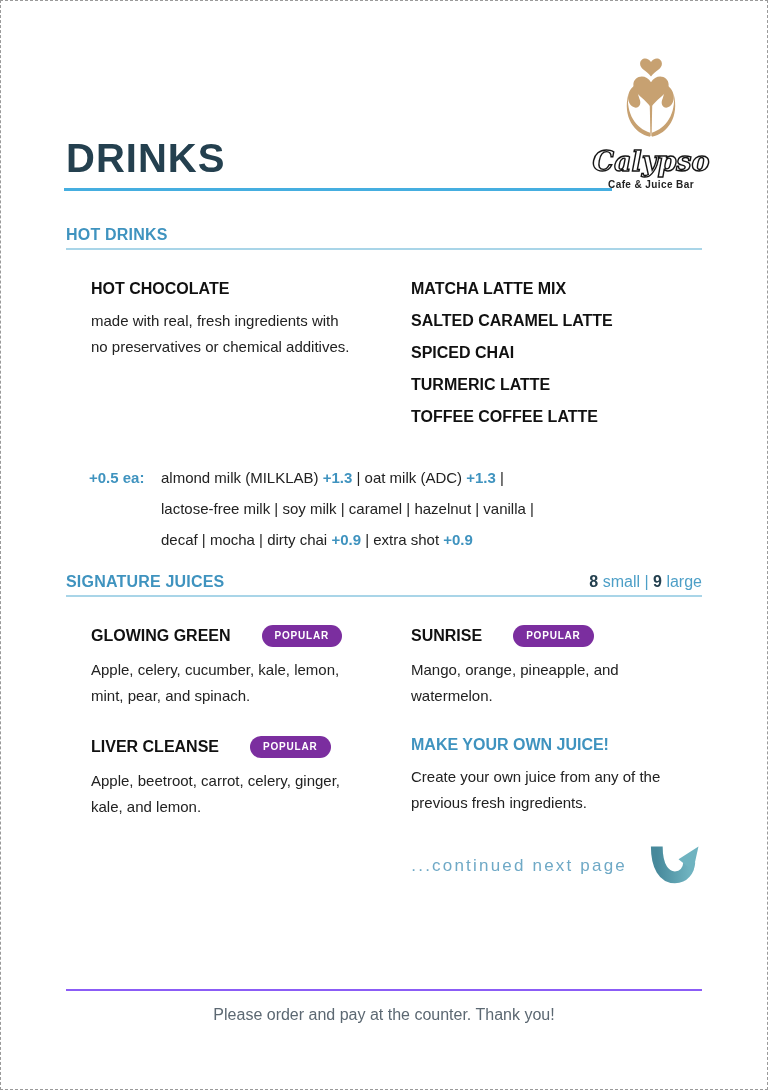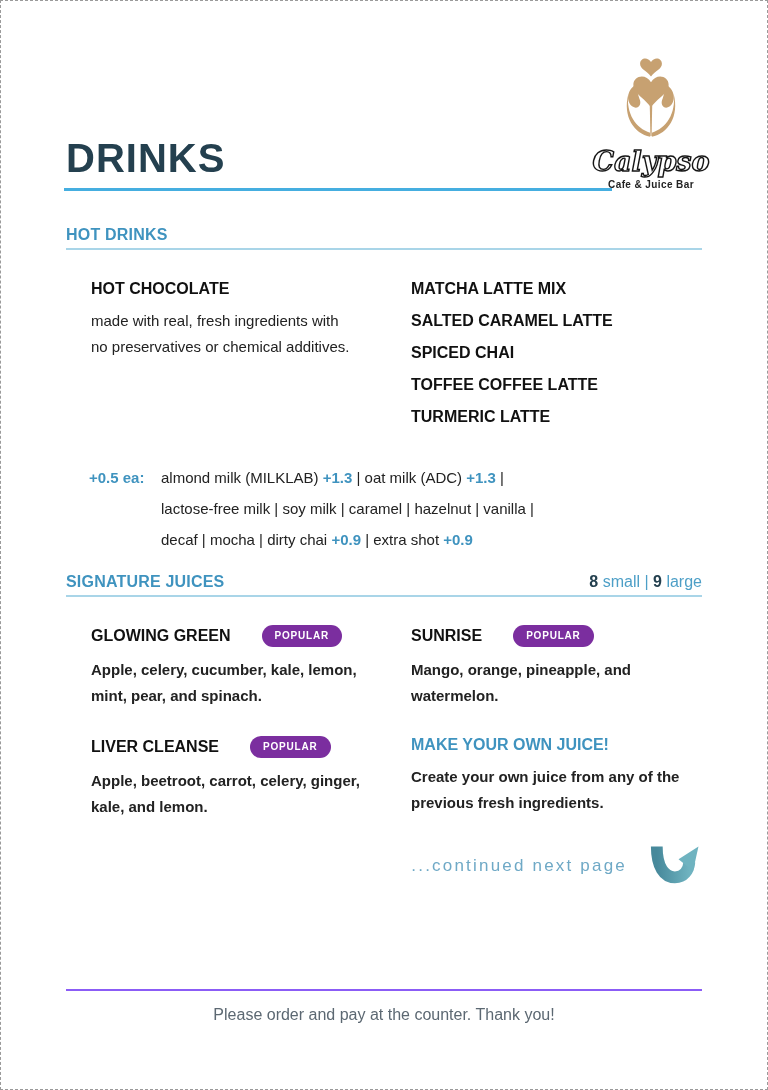--- a/index.html
+++ b/index.html
@@ -126,21 +126,20 @@
     padding: 6px 13px;
     border-radius: 13px;
     line-height: 1;
   }
   .juice-desc {
     margin-top: 10px;
     font-size: 15px;
     line-height: 1.7;
     color: #222;
     white-space: pre-line;
-    font-weight: bold;
   }
 
   
   .continued {
     display: flex;
     justify-content: flex-end;
     align-items: center;
     gap: 18px;
     margin: 24px 64px 0 0;
   }
@@ -198,22 +197,22 @@
         <div class="menu-item">
           <div class="menu-item-name">HOT CHOCOLATE</div>
           <div class="menu-item-desc">made with real, fresh ingredients with
 no preservatives or chemical additives.</div>
         </div>
       </div>
       <div class="hd-right">
         <div class="hd-right-item">MATCHA LATTE MIX</div>
         <div class="hd-right-item">SALTED CARAMEL LATTE</div>
         <div class="hd-right-item">SPICED CHAI</div>
+        <div class="hd-right-item">TURMERIC LATTE</div>
         <div class="hd-right-item">TOFFEE COFFEE LATTE</div>
-        <div class="hd-right-item">TURMERIC LATTE</div>
       </div>
     </div>
 
     <div class="addons">
       <div class="addons-label">+0.5 ea:</div>
       <div class="addons-lines">
         <div><span>almond milk (MILKLAB) </span><span class="accent">+1.3</span><span> | oat milk (ADC) </span><span class="accent">+1.3</span><span> |</span></div>
         <div><span>lactose-free milk | soy milk | caramel | hazelnut | vanilla |</span></div>
         <div><span>decaf | mocha | dirty chai </span><span class="accent">+0.9</span><span> | extra shot </span><span class="accent">+0.9</span></div>
       </div>

